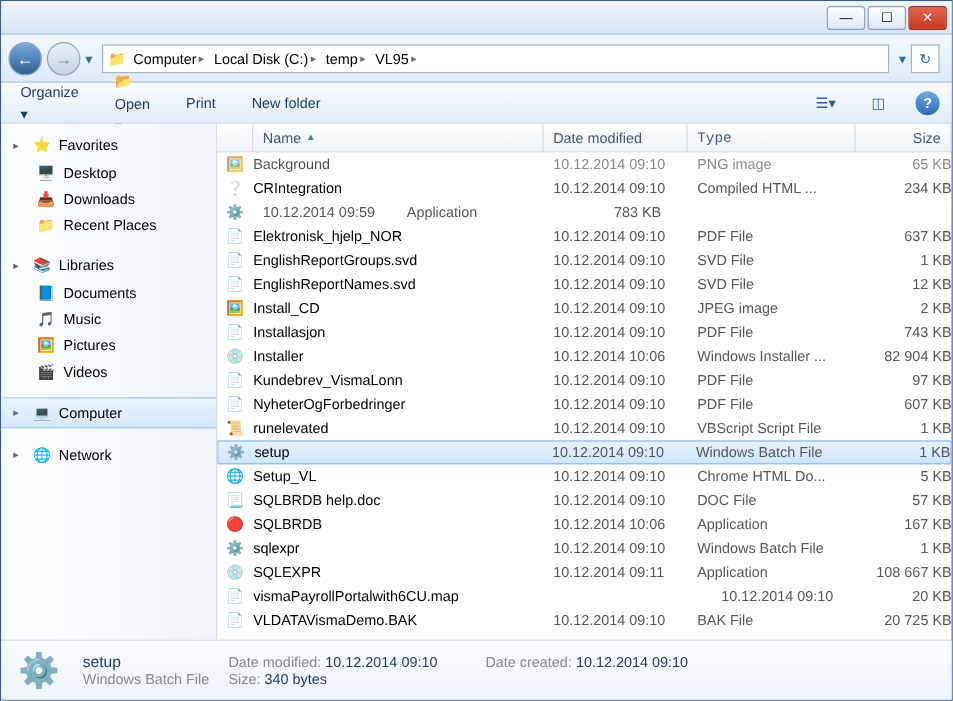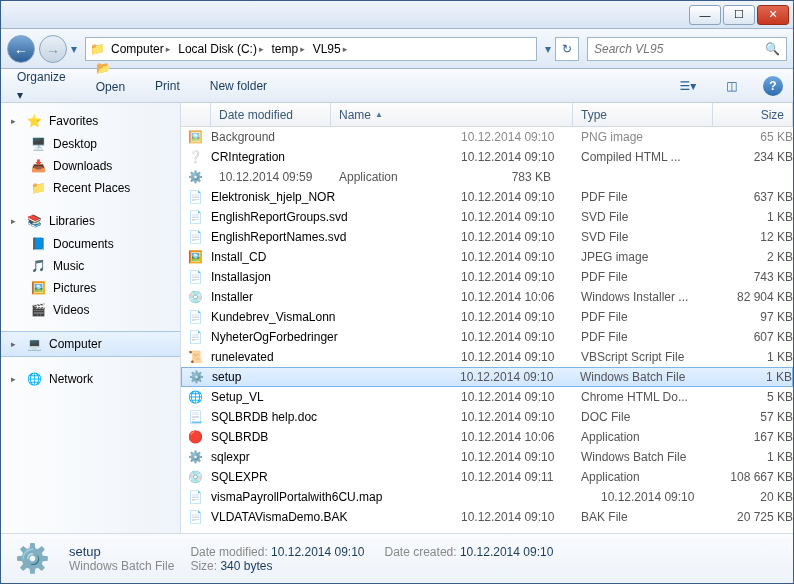--- a/index.html
+++ b/index.html
@@ -32,37 +32,37 @@
 .shead .exp{font-size:9px;color:#666;width:10px;}
 .sitem{display:flex;align-items:center;gap:6px;padding:3px 10px 3px 30px;cursor:pointer;}
 .shead.sel{background:linear-gradient(#e9f3fe,#d6e8fb);border-top:1px solid #a8c8e8;border-bottom:1px solid #a8c8e8;}
 .ico{width:16px;height:16px;display:inline-flex;align-items:center;justify-content:center;font-size:12px;}
 .main{flex:1;display:flex;flex-direction:column;overflow:hidden;}
 .colhead{height:24px;display:flex;border-bottom:1px solid #d4dce7;background:linear-gradient(#fdfdfd,#f0f2f5);}
 .ch{padding:4px 8px;border-right:1px solid #d4dce7;color:#3a5a7c;cursor:pointer;display:flex;align-items:center;}
 .ch-icon{width:30px;}
 .ch-name{flex:1;min-width:210px;}
 .ch-date{width:120px;}
-.ch-type{width:140px;}
+.ch-type{width:140px;font-family:Liberation Mono, monospace;}
 .ch-size{width:80px;text-align:right;justify-content:flex-end;}
 .filelist{flex:1;overflow-y:auto;overflow-x:hidden;}
 .row{height:20px;display:flex;align-items:center;padding:0;cursor:pointer;}
 .row .c-icon{width:30px;display:flex;justify-content:center;}
 .row .c-name{flex:1;min-width:218px;padding-left:0;white-space:nowrap;overflow:hidden;text-overflow:ellipsis;}
 .row .c-date{width:120px;padding-left:8px;color:#555;}
 .row .c-type{width:140px;padding-left:8px;color:#555;white-space:nowrap;overflow:hidden;text-overflow:ellipsis;}
 .row .c-size{width:80px;text-align:right;color:#555;}
 .row.selected{background:linear-gradient(#e4f1ff,#cfe6ff);border:1px solid #7fb3e8;height:20px;}
 .row.cut{opacity:0.7;}
 .details{height:50px;border-top:1px solid #d4dce7;background:linear-gradient(#f9fbfe,#eef3fa);display:flex;align-items:center;padding:6px 12px;gap:16px;}
 .details .dicon{width:40px;height:40px;display:flex;align-items:center;justify-content:center;font-size:28px;}
 .details .dmain{display:flex;flex-direction:column;}
 .details .dtitle{font-size:13px;color:#1a3a5c;}
 .details .dtype{color:#888;}
-.dprops{display:flex;gap:20px;}
+.dprops{display:flex;gap:40px;}
 .dprop .lbl{color:#888;}
 .dprop .val{color:#1a3a5c;}
 .sort-arrow{font-size:8px;margin-left:4px;color:#4a77ab;}
 </style>
 </head>
 <body>
 
 <div class="window">
   <div class="titlebar">
     <div class="wbtn">—</div>
@@ -88,24 +88,20 @@
           <span>temp</span> 
           <span class="sep">▸</span>
         </span>
       <span class="crumb">
           <span>VL95</span> 
           <span class="sep">▸</span>
         </span>
     </div>
     <span class="navchev">▾</span>
     <div class="refresh">↻</div>
-    <div class="search">
-      <input placeholder="Search VL95" style="">
-      <span class="search-ico">🔍</span>
-    </div>
   </div>
 
   <div class="toolbar">
     <div class="tbtn">
         <span>Organize</span> 
         <span>▾</span>
       </div>
     <div class="tbtn">
         <span class="ico">📂</span>
         <span>Open</span> 
@@ -175,25 +171,25 @@
             <span class="exp">▸</span>
             <span class="ico">🌐</span>
             <span>Network</span>
           </div>
       </div>
     </div>
 
     <div class="main">
       <div class="colhead">
         <div class="ch ch-icon"></div>
-        <div class="ch ch-date">Date modified</div>
         <div class="ch ch-name">
             <span>Name</span>
             <span class="sort-arrow">▲</span>
           </div>
+        <div class="ch ch-date">Date modified</div>
         <div class="ch ch-type">Type</div>
         <div class="ch ch-size">Size</div>
       </div>
       <div class="filelist" id="filelist">
           <div class="row cut">
             <div class="c-icon">🖼️</div>
   <div class="c-name">Background</div>
   <div class="c-date">10.12.2014 09:10</div>
   <div class="c-type">PNG image</div>
   <div class="c-size">65 KB</div>

